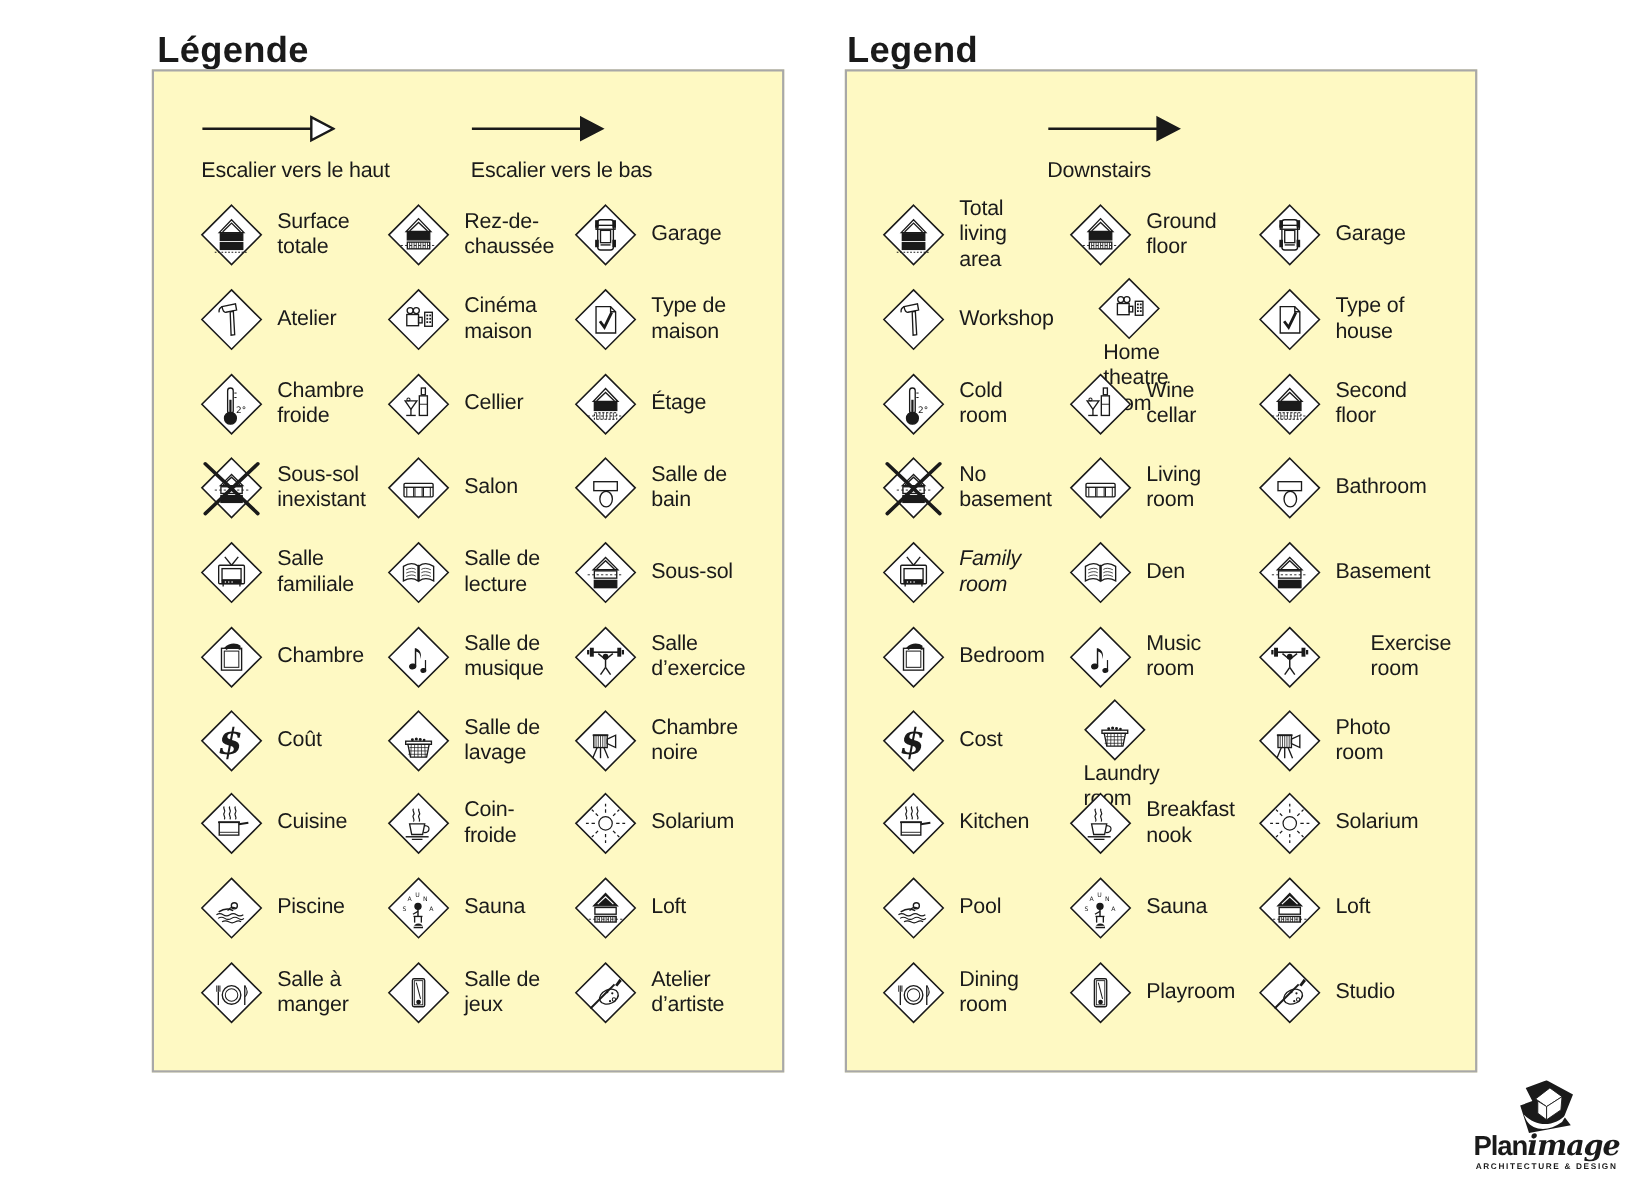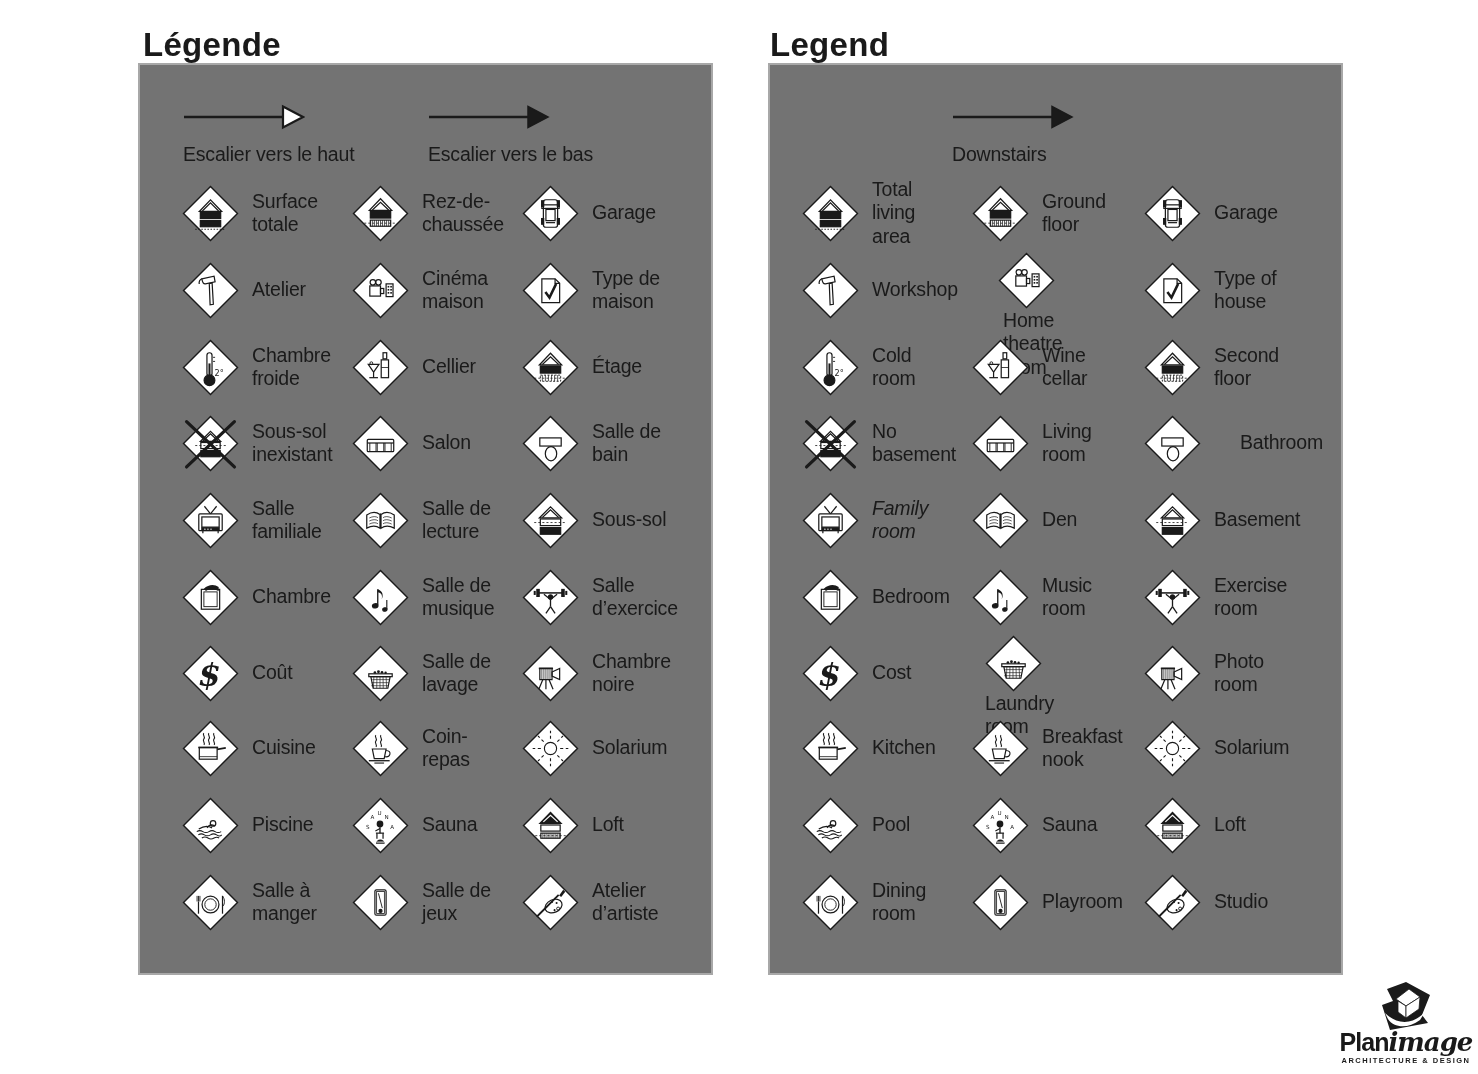--- a/index.html
+++ b/index.html
@@ -1,21 +1,21 @@
 <!DOCTYPE html>
 <html><head>
 <meta charset="utf-8">
 <style>
   html,body{margin:0;padding:0}
   body{width:1478px;height:1074px;background:#ffffff;position:relative;overflow:hidden;
        font-family:"Liberation Sans",sans-serif;color:#1a1a1a;}
   .title{position:absolute;top:4px;font-size:33px;font-weight:700;letter-spacing:.3px}
   #title-0{left:143px}
   #title-1{left:770px}
-  .panel{position:absolute;top:63px;width:571px;height:908px;border:2px solid #a8a8a8;background:#737373}
+  .panel{position:absolute;top:63px;width:571px;height:908px;border:2px solid #a8a8a8;background:#fef9c3}
   #panel-0{left:138px}
   #panel-1{left:768px}
   .arrow-group{position:absolute;top:39px}
   .arrow-svg line{stroke:#1a1a1a;stroke-width:2.4}
   .arrow-svg .open{fill:#fff;stroke:#1a1a1a;stroke-width:2.2}
   .arrow-svg .filled{fill:#1a1a1a;stroke:#1a1a1a;stroke-width:1.5}
   .arrow-label{margin-top:9px;font-size:19.5px;letter-spacing:-.2px}
   .cell{position:absolute;display:flex;align-items:center;height:76px}
   .icn{width:57px;height:57px;flex:0 0 auto;overflow:visible}
   .lbl{margin-left:13px;font-size:19.5px;line-height:1.2;white-space:pre;letter-spacing:-.2px}
@@ -600,21 +600,21 @@
         <svg class="icn" viewBox="0 0 56 56">
           <use href="#kitchen-icon"></use>
         </svg>
         <div class="lbl">Cuisine</div>
       </div>
       <div class="cell" style="left: 212px; top: 645px;">
         <svg class="icn" viewBox="0 0 56 56">
           <use href="#breakfast-nook-icon"></use>
         </svg>
         <div class="lbl">Coin-
-repas</div>
+froide</div>
       </div>
       <div class="cell" style="left: 382px; top: 645px;">
         <svg class="icn" viewBox="0 0 56 56">
           <use href="#solarium-icon"></use>
         </svg>
         <div class="lbl">Solarium</div>
       </div>
       <div class="cell" style="left: 42px; top: 722px;">
         <svg class="icn" viewBox="0 0 56 56">
           <use href="#pool-icon"></use>
@@ -736,21 +736,21 @@
         <div class="lbl">No
 basement</div>
       </div>
       <div class="cell" style="left: 202px; top: 340px;">
         <svg class="icn" viewBox="0 0 56 56">
           <use href="#living-room-icon"></use>
         </svg>
         <div class="lbl">Living
 room</div>
       </div>
-      <div class="cell" style="left: 374px; top: 340px; gap: 26px;">
+      <div class="cell" style="left: 374px; top: 340px;">
         <svg class="icn" viewBox="0 0 56 56">
           <use href="#bathroom-icon"></use>
         </svg>
         <div class="lbl">Bathroom</div>
       </div>
       <div class="cell" style="left: 32px; top: 417px; font-style: italic;">
         <svg class="icn" viewBox="0 0 56 56">
           <use href="#family-room-icon"></use>
         </svg>
         <div class="lbl">Family
@@ -774,21 +774,21 @@
         </svg>
         <div class="lbl">Bedroom</div>
       </div>
       <div class="cell" style="left: 202px; top: 494px;">
         <svg class="icn" viewBox="0 0 56 56">
           <use href="#music-room-icon"></use>
         </svg>
         <div class="lbl">Music
 room</div>
       </div>
-      <div class="cell" style="left: 374px; top: 494px;">
+      <div class="cell" style="left: 374px; top: 494px; gap: 32px;">
         <svg class="icn" viewBox="0 0 56 56">
           <use href="#exercise-room-icon"></use>
         </svg>
         <div class="lbl">Exercise
 room</div>
       </div>
       <div class="cell" style="left: 32px; top: 570px;">
         <svg class="icn" viewBox="0 0 56 56">
           <use href="#cost-icon"></use>
         </svg>

